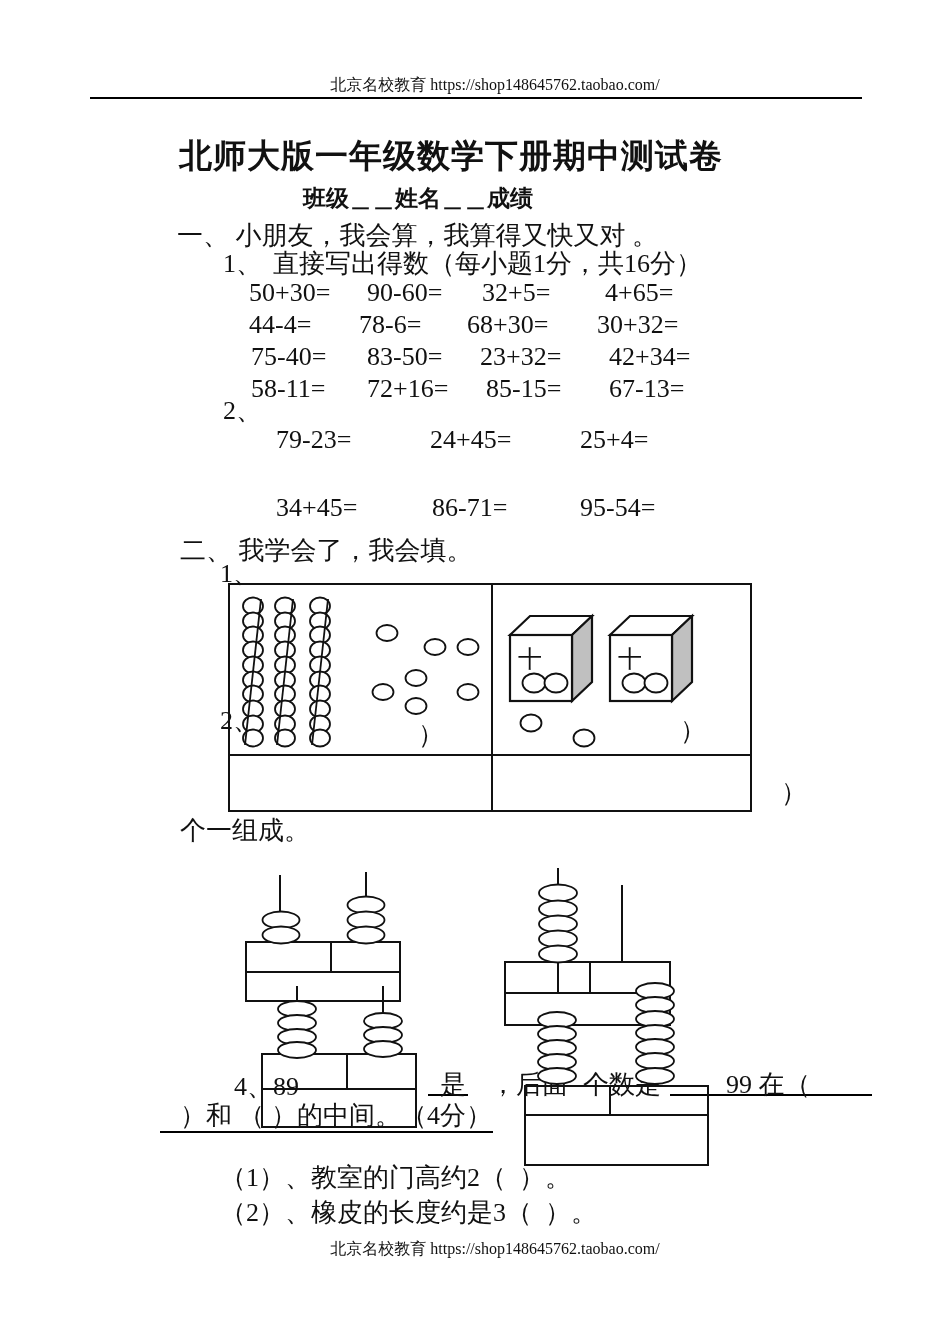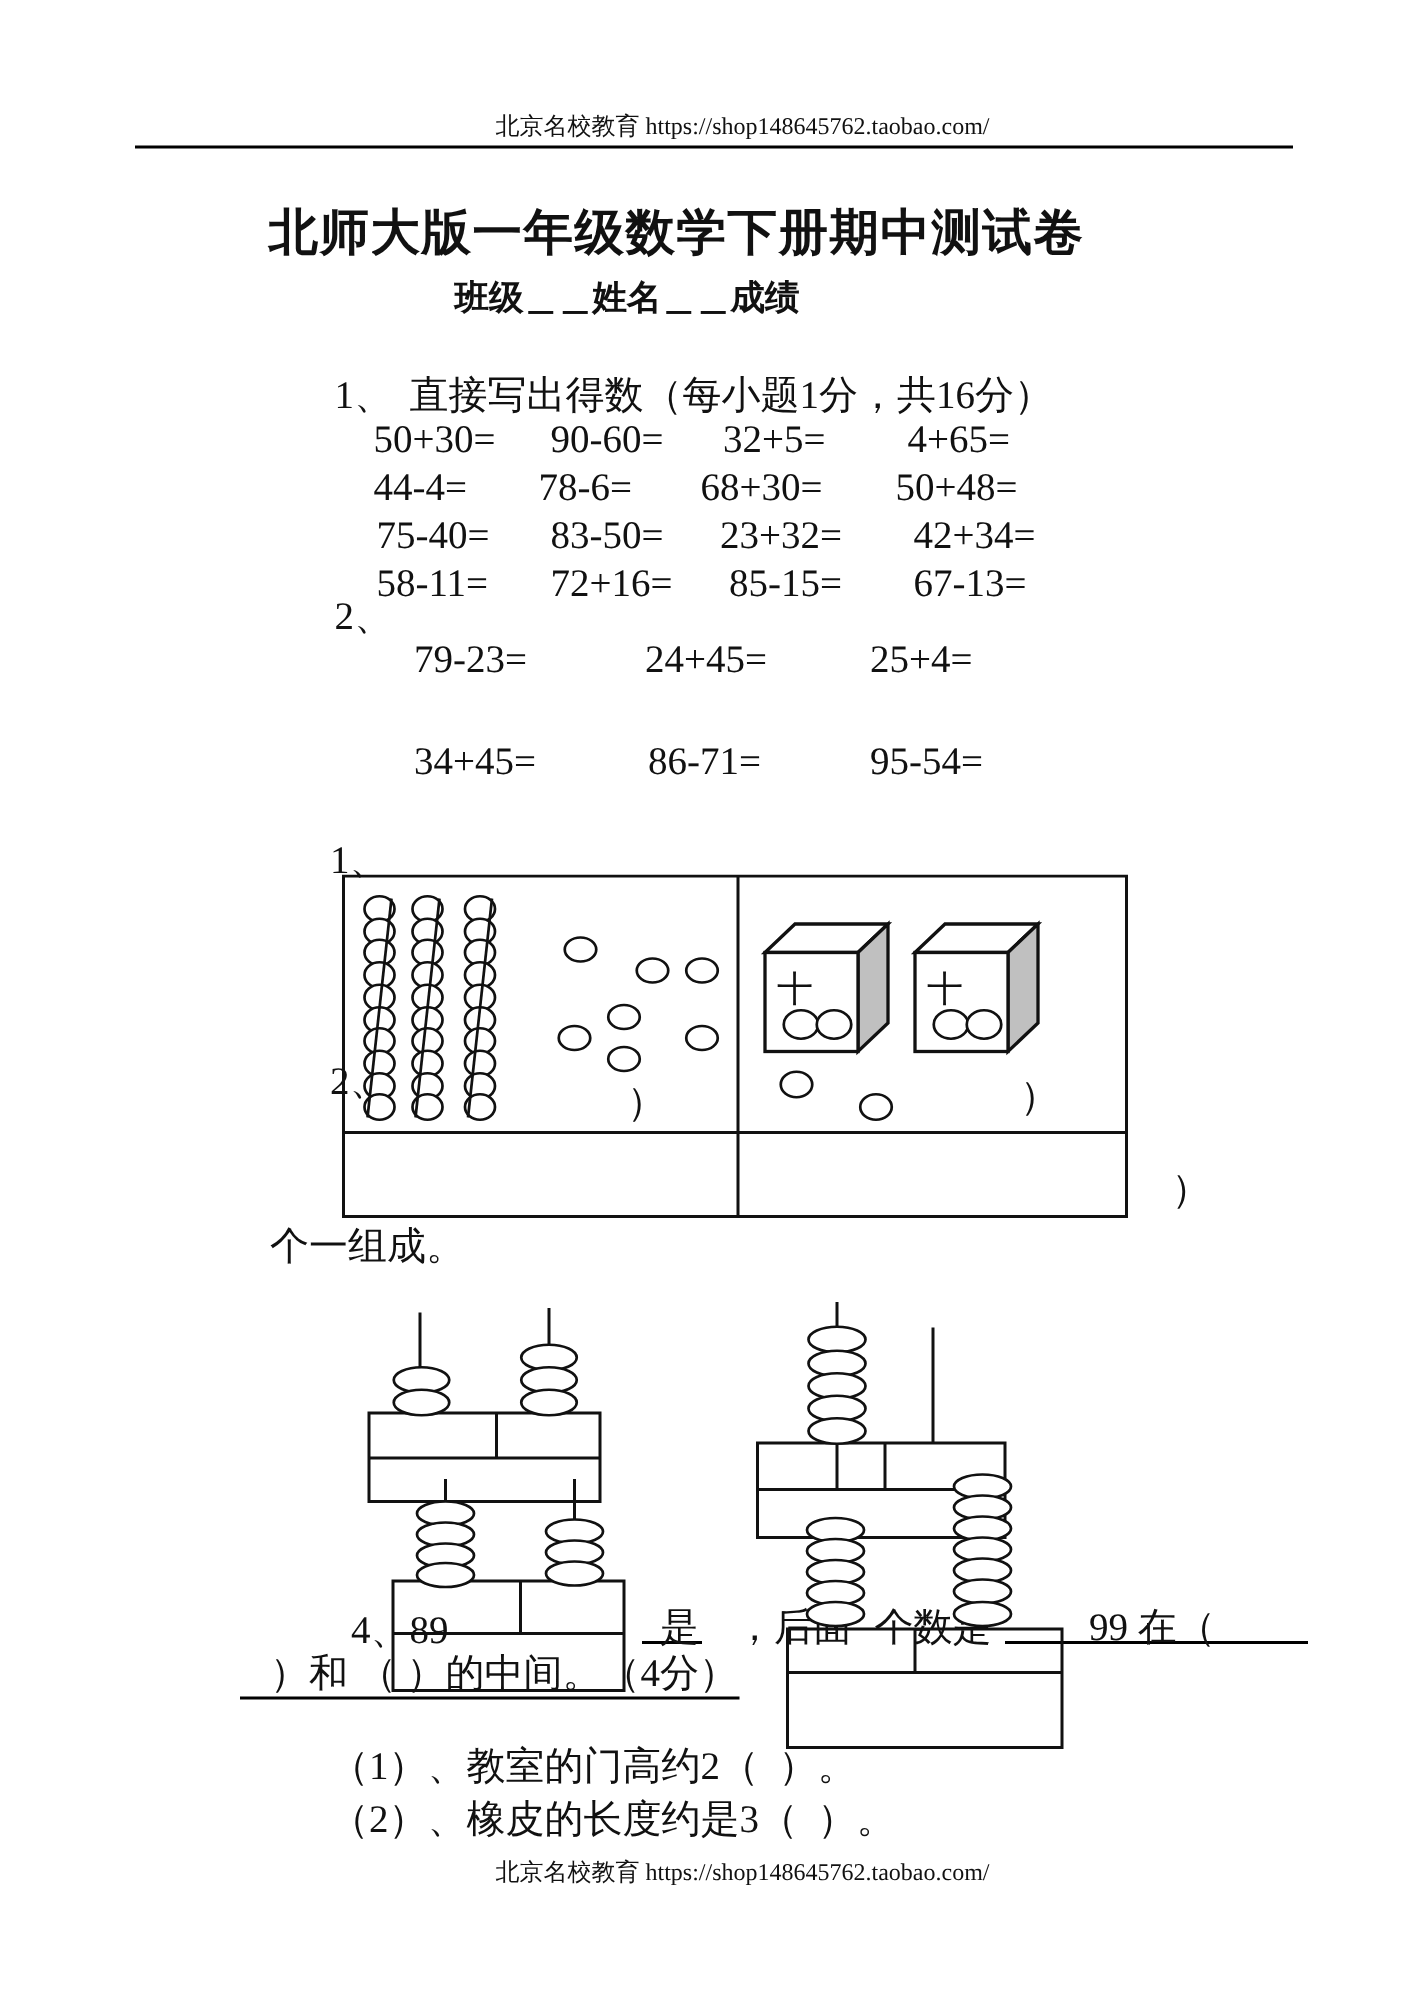--- a/index.html
+++ b/index.html
@@ -20,32 +20,33 @@
 <body>
 
 <div class="page">
 
   <div class="t small txt" style="left:0;top:76px;width:950px;text-align:center">北京名校教育 https://shop148645762.taobao.com/</div>
   <div class="rule" style="left:90px;top:97px;width:772px"></div>
 
   <div class="t title txt" style="left:0;top:138px;width:862px;text-align:center">北师大版一年级数学下册期中测试卷</div>
   <div class="t info txt" style="left:283px;top:186px">班级＿＿姓名＿＿成绩</div>
 
+  <div class="t txt" style="left:157px;top:221px">一、 小朋友，我会算，我算得又快又对 。</div>
   <div class="t txt" style="left:203px;top:249px">1、</div>
   <div class="t txt" style="left:253px;top:249px">直接写出得数（每小题1分，共16分）</div>
 
   <div class="t txt" style="left:229px;top:278px">50+30=</div>
   <div class="t txt" style="left:347px;top:278px">90-60=</div>
   <div class="t txt" style="left:462px;top:278px">32+5=</div>
   <div class="t txt" style="left:585px;top:278px">4+65=</div>
 
   <div class="t txt" style="left:229px;top:310px">44-4=</div>
   <div class="t txt" style="left:339px;top:310px">78-6=</div>
   <div class="t txt" style="left:447px;top:310px">68+30=</div>
-  <div class="t txt" style="left:577px;top:310px">50+48=</div>
+  <div class="t txt" style="left:577px;top:310px">30+32=</div>
 
   <div class="t txt" style="left:231px;top:342px">75-40=</div>
   <div class="t txt" style="left:347px;top:342px">83-50=</div>
   <div class="t txt" style="left:460px;top:342px">23+32=</div>
   <div class="t txt" style="left:589px;top:342px">42+34=</div>
 
   <div class="t txt" style="left:231px;top:374px">58-11=</div>
   <div class="t txt" style="left:347px;top:374px">72+16=</div>
   <div class="t txt" style="left:466px;top:374px">85-15=</div>
   <div class="t txt" style="left:589px;top:374px">67-13=</div>
@@ -53,20 +54,21 @@
   <div class="t txt" style="left:203px;top:396px">2、</div>
 
   <div class="t txt" style="left:256px;top:425px">79-23=</div>
   <div class="t txt" style="left:410px;top:425px">24+45=</div>
   <div class="t txt" style="left:560px;top:425px">25+4=</div>
 
   <div class="t txt" style="left:256px;top:493px">34+45=</div>
   <div class="t txt" style="left:412px;top:493px">86-71=</div>
   <div class="t txt" style="left:560px;top:493px">95-54=</div>
 
+  <div class="t txt" style="left:160px;top:536px">二、 我学会了，我会填。</div>
   <div class="t txt" style="left:200px;top:559px">1、</div>
 
   <div class="t txt" style="left:200px;top:706px">2、</div>
 
   <svg class="gfx" style="left:228px;top:583px" width="524" height="229" viewBox="0 0 524 229">
     <g stroke="#111" stroke-width="2" fill="none">
       <rect x="1" y="1" width="522" height="227"></rect>
       <line x1="264" y1="1" x2="264" y2="228"></line>
       <line x1="1" y1="172" x2="523" y2="172"></line>
     </g>

